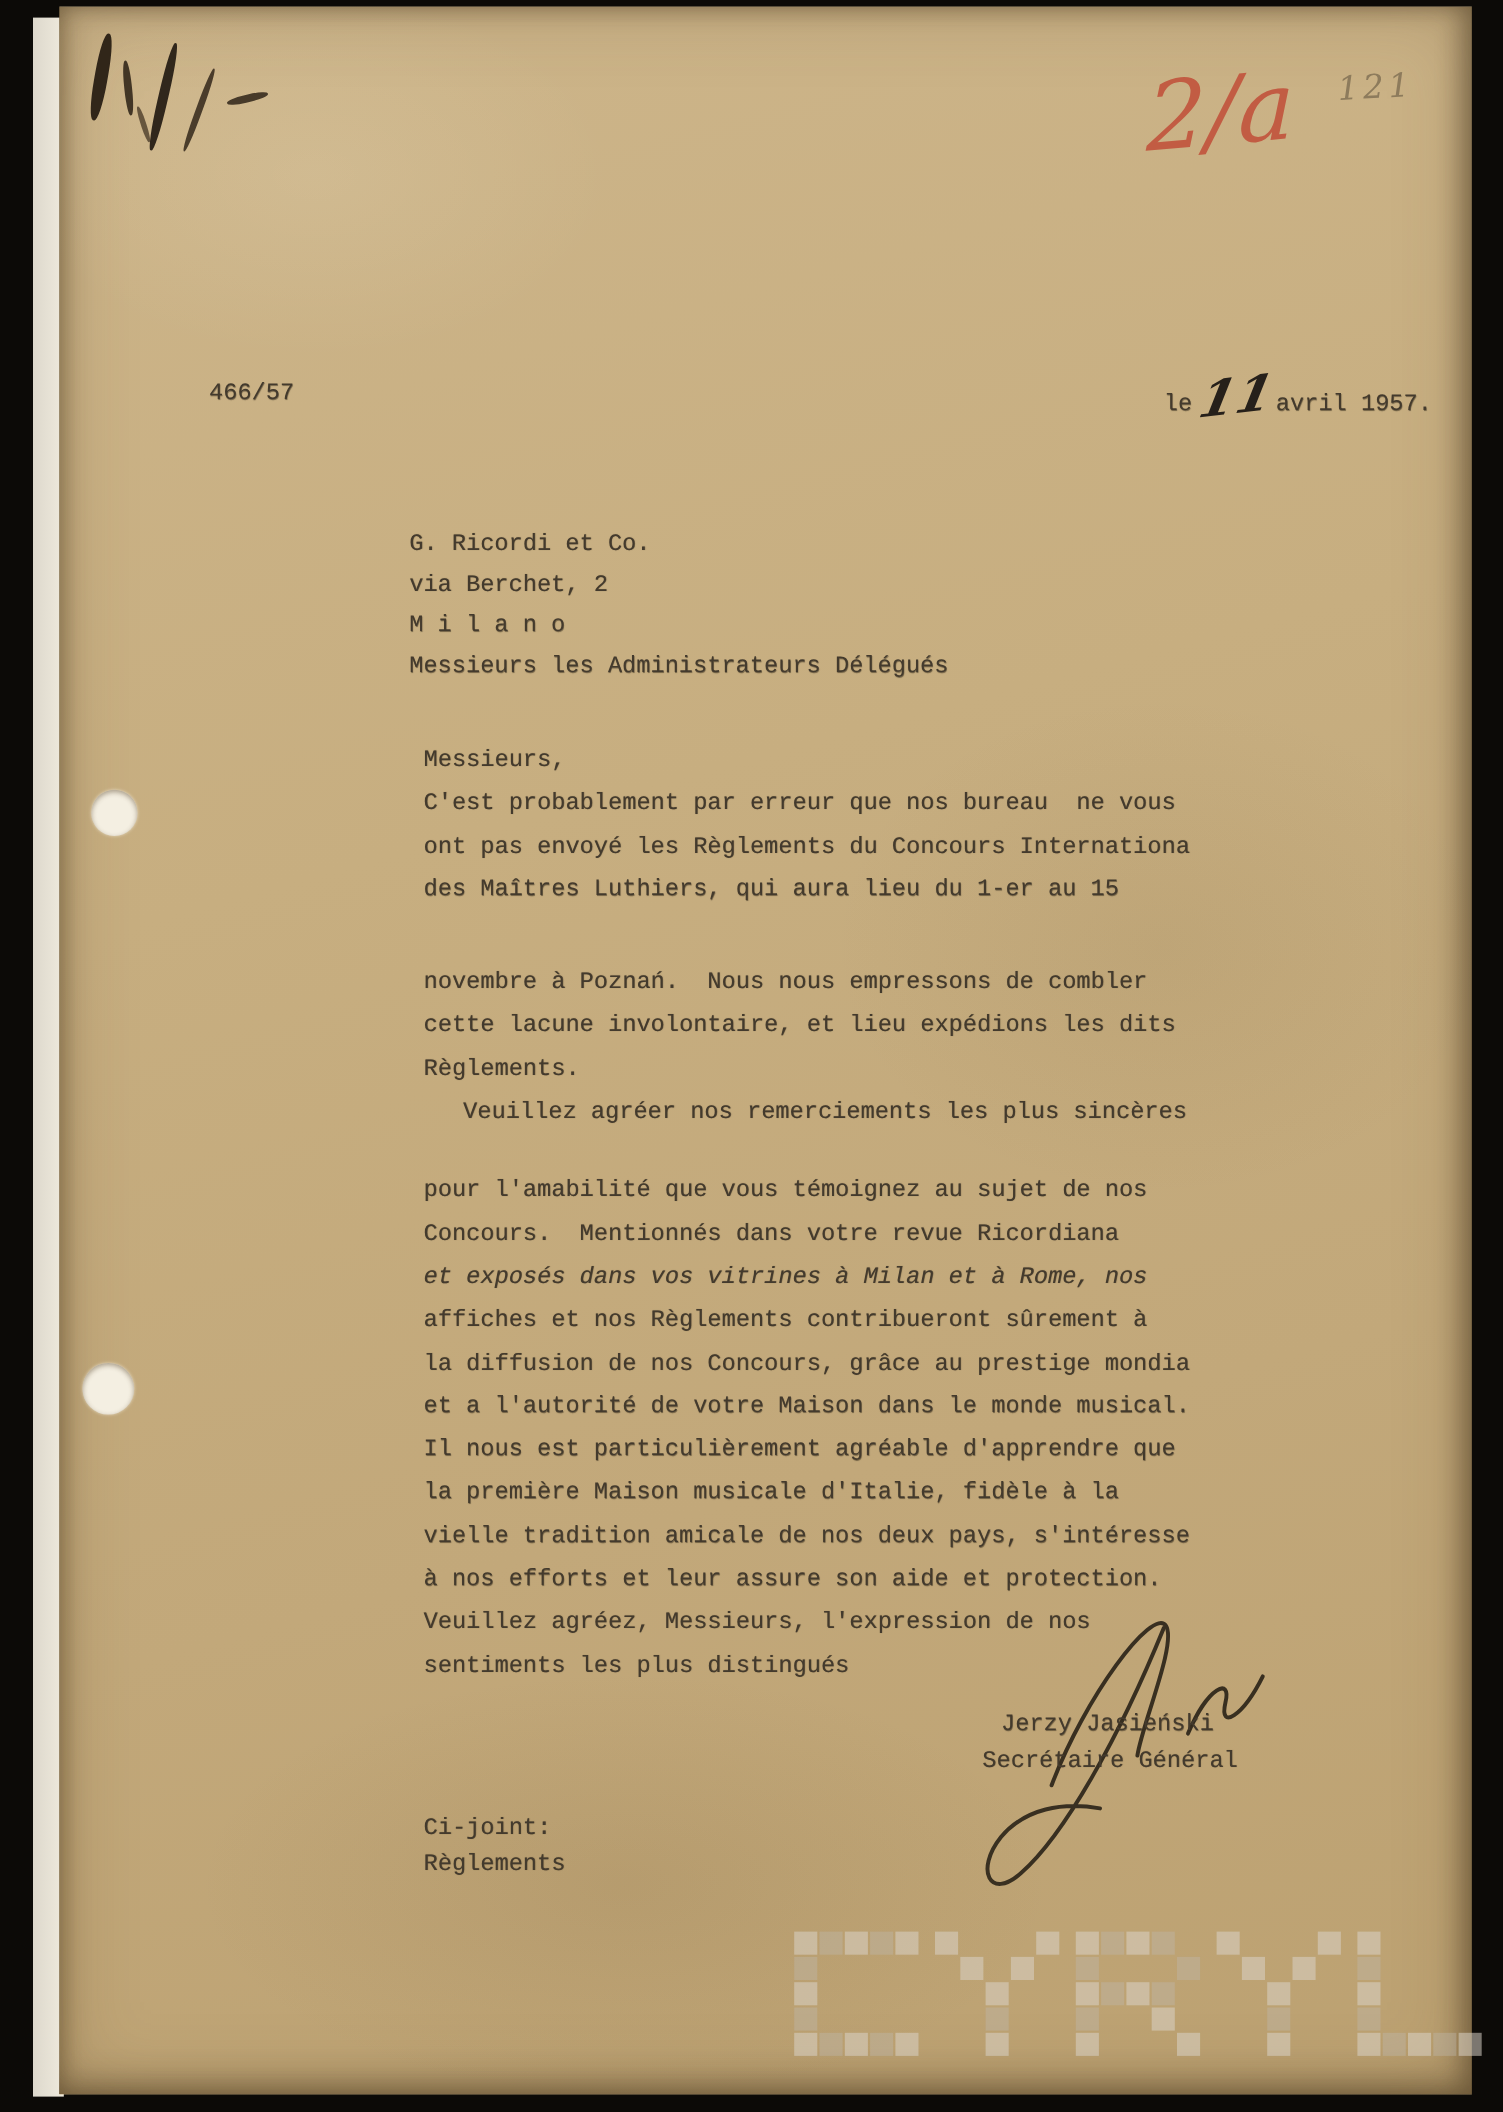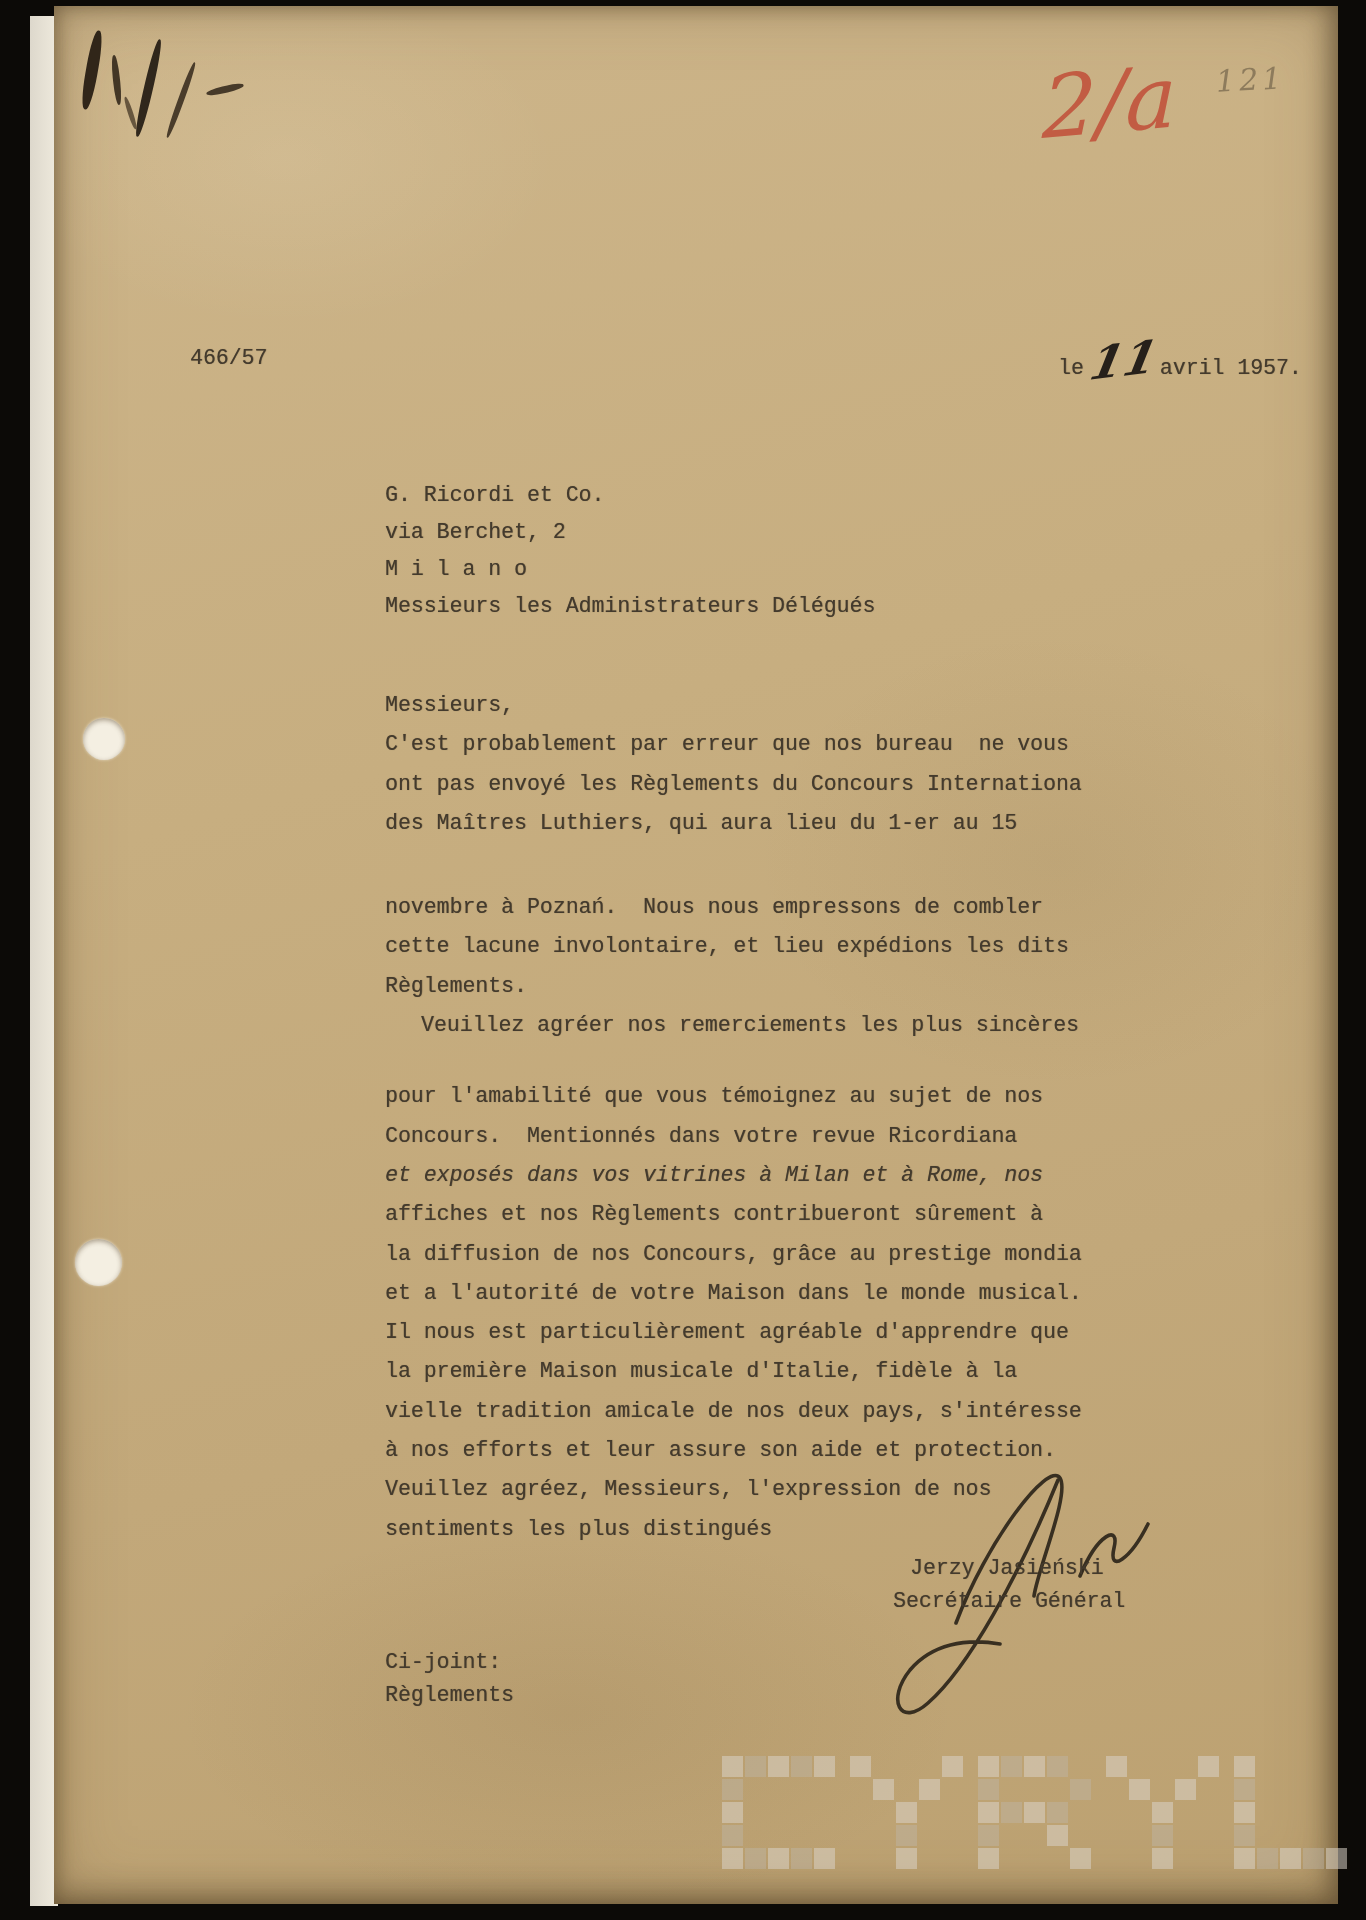--- a/index.html
+++ b/index.html
@@ -92,28 +92,28 @@
 </div>
 
 <div class="red-mark">2/a</div>
 <div class="pencil-num">121</div>
 
 <div class="typed" style="left:190px;top:346px;">466/57</div>
 <div class="typed date-line" style="left:1058px;top:348px;">
   <span>le</span><span class="hand-day">11</span><span>avril 1957.</span>
 </div>
 
-<div style="position:absolute;left:385px;top:477px;">
+<div style="position:absolute;left:372px;top:477px;">
   <div class="typed addr-line" style="position:relative;">G. Ricordi et Co.</div>
   <div class="typed addr-line" style="position:relative;">via Berchet, 2</div>
   <div class="typed addr-line" style="position:relative;">M i l a n o</div>
   <div class="typed addr-line" style="position:relative;">Messieurs les Administrateurs Délégués</div>
 </div>
 
-<div style="position:absolute;left:385px;top:686px;">
+<div style="position:absolute;left:385px;top:672px;">
   <div class="typed body-line" style="position:relative;">Messieurs,</div>
   <div class="typed body-line" style="position:relative;">C'est probablement par erreur que nos bureau  ne vous</div>
   <div class="typed body-line" style="position:relative;">ont pas envoyé les Règlements du Concours Internationa</div>
   <div class="typed body-line" style="position:relative;">des Maîtres Luthiers, qui aura lieu du 1-er au 15</div>
   <div class="typed body-line" style="position:relative;margin-top:45px;">novembre à Poznań.  Nous nous empressons de combler</div>
   <div class="typed body-line" style="position:relative;">cette lacune involontaire, et lieu expédions les dits</div>
   <div class="typed body-line" style="position:relative;">Règlements.</div>
   <div class="typed body-line" style="position:relative;margin-left:36px;">Veuillez agréer nos remerciements les plus sincères</div>
   <div class="typed body-line" style="position:relative;margin-top:32px;">pour l'amabilité que vous témoignez au sujet de nos</div>
   <div class="typed body-line" style="position:relative;">Concours.  Mentionnés dans votre revue Ricordiana</div>

